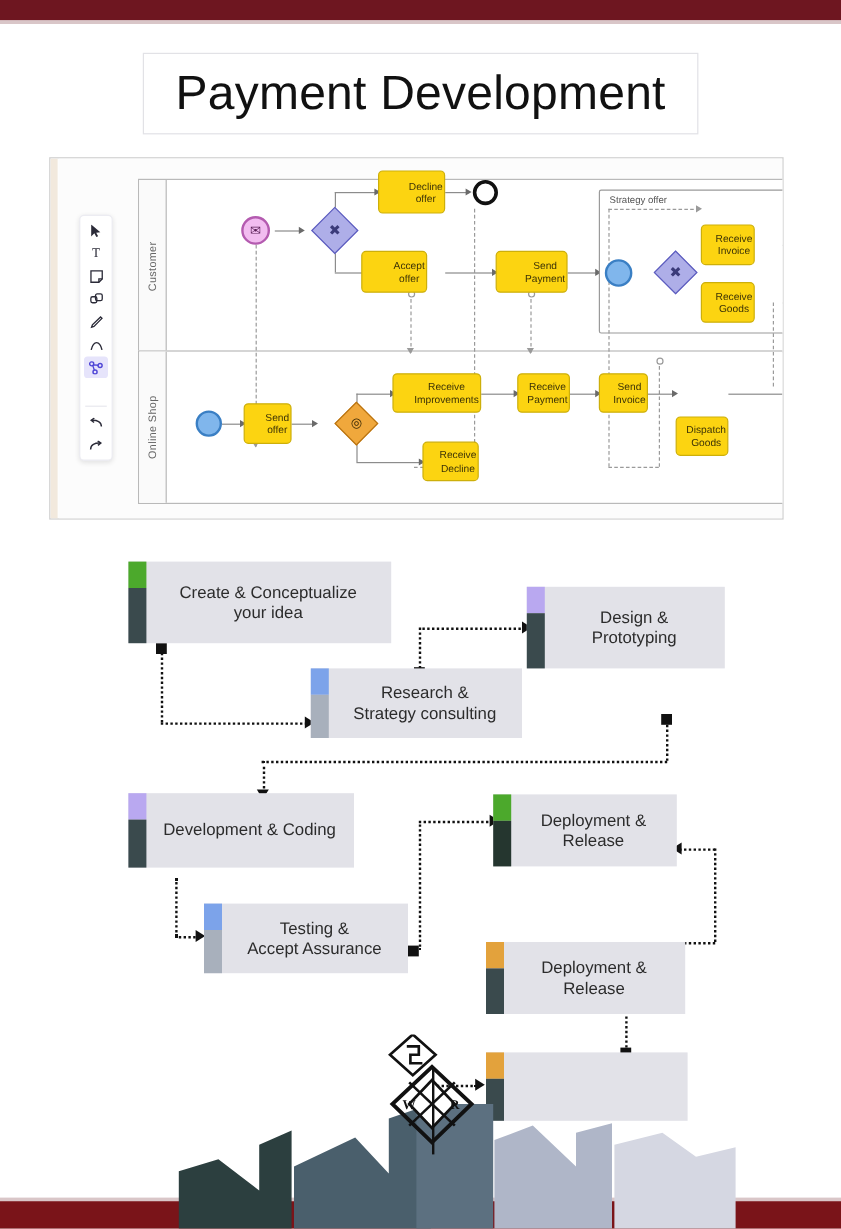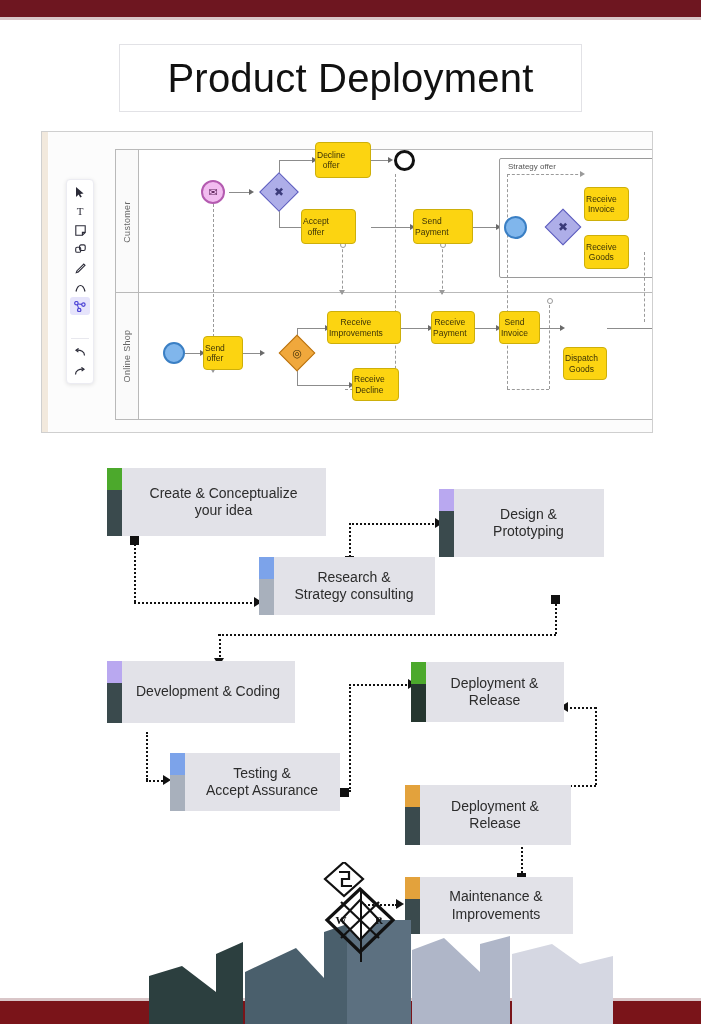--- a/index.html
+++ b/index.html
@@ -35,21 +35,21 @@
 
   
   .lane{position:absolute;border:1px solid #b9b9b9;background:#fff;}
   .lane-label{position:absolute;left:0;top:0;width:22px;height:100%;
               border-right:1px solid #b9b9b9;background:#fafafa;}
   .lane-label span{position:absolute;left:50%;top:50%;transform:translate(-50%,-50%) rotate(-90deg);
                    white-space:nowrap;font-size:9px;color:#666;letter-spacing:.3px;}
 
   
   .task{position:absolute;background:#FCD411;border:1.4px solid #CDAF0A;border-radius:4px;
-        display:flex;align-items:center;justify-content:flex-start;text-align:center;
+        display:flex;align-items:center;justify-content:flex-end;text-align:center;
         font-size:8.5px;line-height:1.18;color:#3c3307;padding:1px;box-sizing:border-box;}
   .ev{position:absolute;border-radius:50%;box-sizing:border-box;}
   .ev-msg{background:#F2BCF0;border:2px solid #B45BB0;display:flex;align-items:center;justify-content:center;}
   .ev-start{background:#80B6EC;border:2px solid #3A7FC4;}
   .ev-end{background:#fff;border:3px solid #111;}
   .gw{position:absolute;transform:rotate(45deg);box-sizing:border-box;}
   .gw-x{background:#AEAEE8;border:1.6px solid #5C5CBE;}
   .gw-ev{background:#F0A83C;border:1.6px solid #B87312;}
   .gw-inner{position:absolute;left:50%;top:50%;transform:translate(-50%,-50%) rotate(-45deg);
             font-size:11px;color:#3a2a06;line-height:1;}
@@ -91,21 +91,21 @@
 </style>
 </head>
 <body>
 
 <div class="band-top"></div>
 <div class="band-top-hair"></div>
 <div class="band-bottom-hair"></div>
 <div class="band-bottom"></div>
 
 <div class="title-box">
-  <div class="title-text">Product Deployment</div>
+  <div class="title-text">Payment Development</div>
 </div>
 
 <div class="bpmn-panel">
   <div class="bpmn-strip"></div>
   <div class="bpmn-canvas">
 
     <div class="lane" style="left:66px;top:17px;width:537px;height:143px;">
       <div class="lane-label">
         <span>Customer</span>
       </div>
@@ -443,24 +443,20 @@
       <div>Deployment &amp;</div>
         <div>Release</div>
     </div>
   </div>
 
   <div class="node" style="left:405px;top:437px;width:168px;height:57px;">
     <div class="node-accent">
       <div class="cap" style="background:#E3A23C;"></div>
       <div class="body" style="background:#3A4A4D;"></div>
     </div>
-    <div class="node-label">
-      <div>Maintenance &amp;</div>
-        <div>Improvements</div>
-    </div>
   </div>
 </div>
 
 <div class="mtns">
   <svg width="701" height="104" viewBox="0 0 701 104" style="position:absolute;left:0;top:0;">
     <polygon points="149,104 149,56 182,46 216,72 216,34 243,22 243,104" fill="#2C3F3F"></polygon>
     <polygon points="245,104 245,52 296,28 324,58 324,12 359,0 359,104" fill="#4A5F6C"></polygon>
     <polygon points="347,104 347,0 411,0 411,104" fill="#5C7080"></polygon>
     <polygon points="412,104 412,30 444,18 480,52 480,24 510,16 510,104" fill="#AFB6C8"></polygon>
     <polygon points="512,104 512,34 552,24 580,44 613,36 613,104" fill="#D5D7E2"></polygon>

